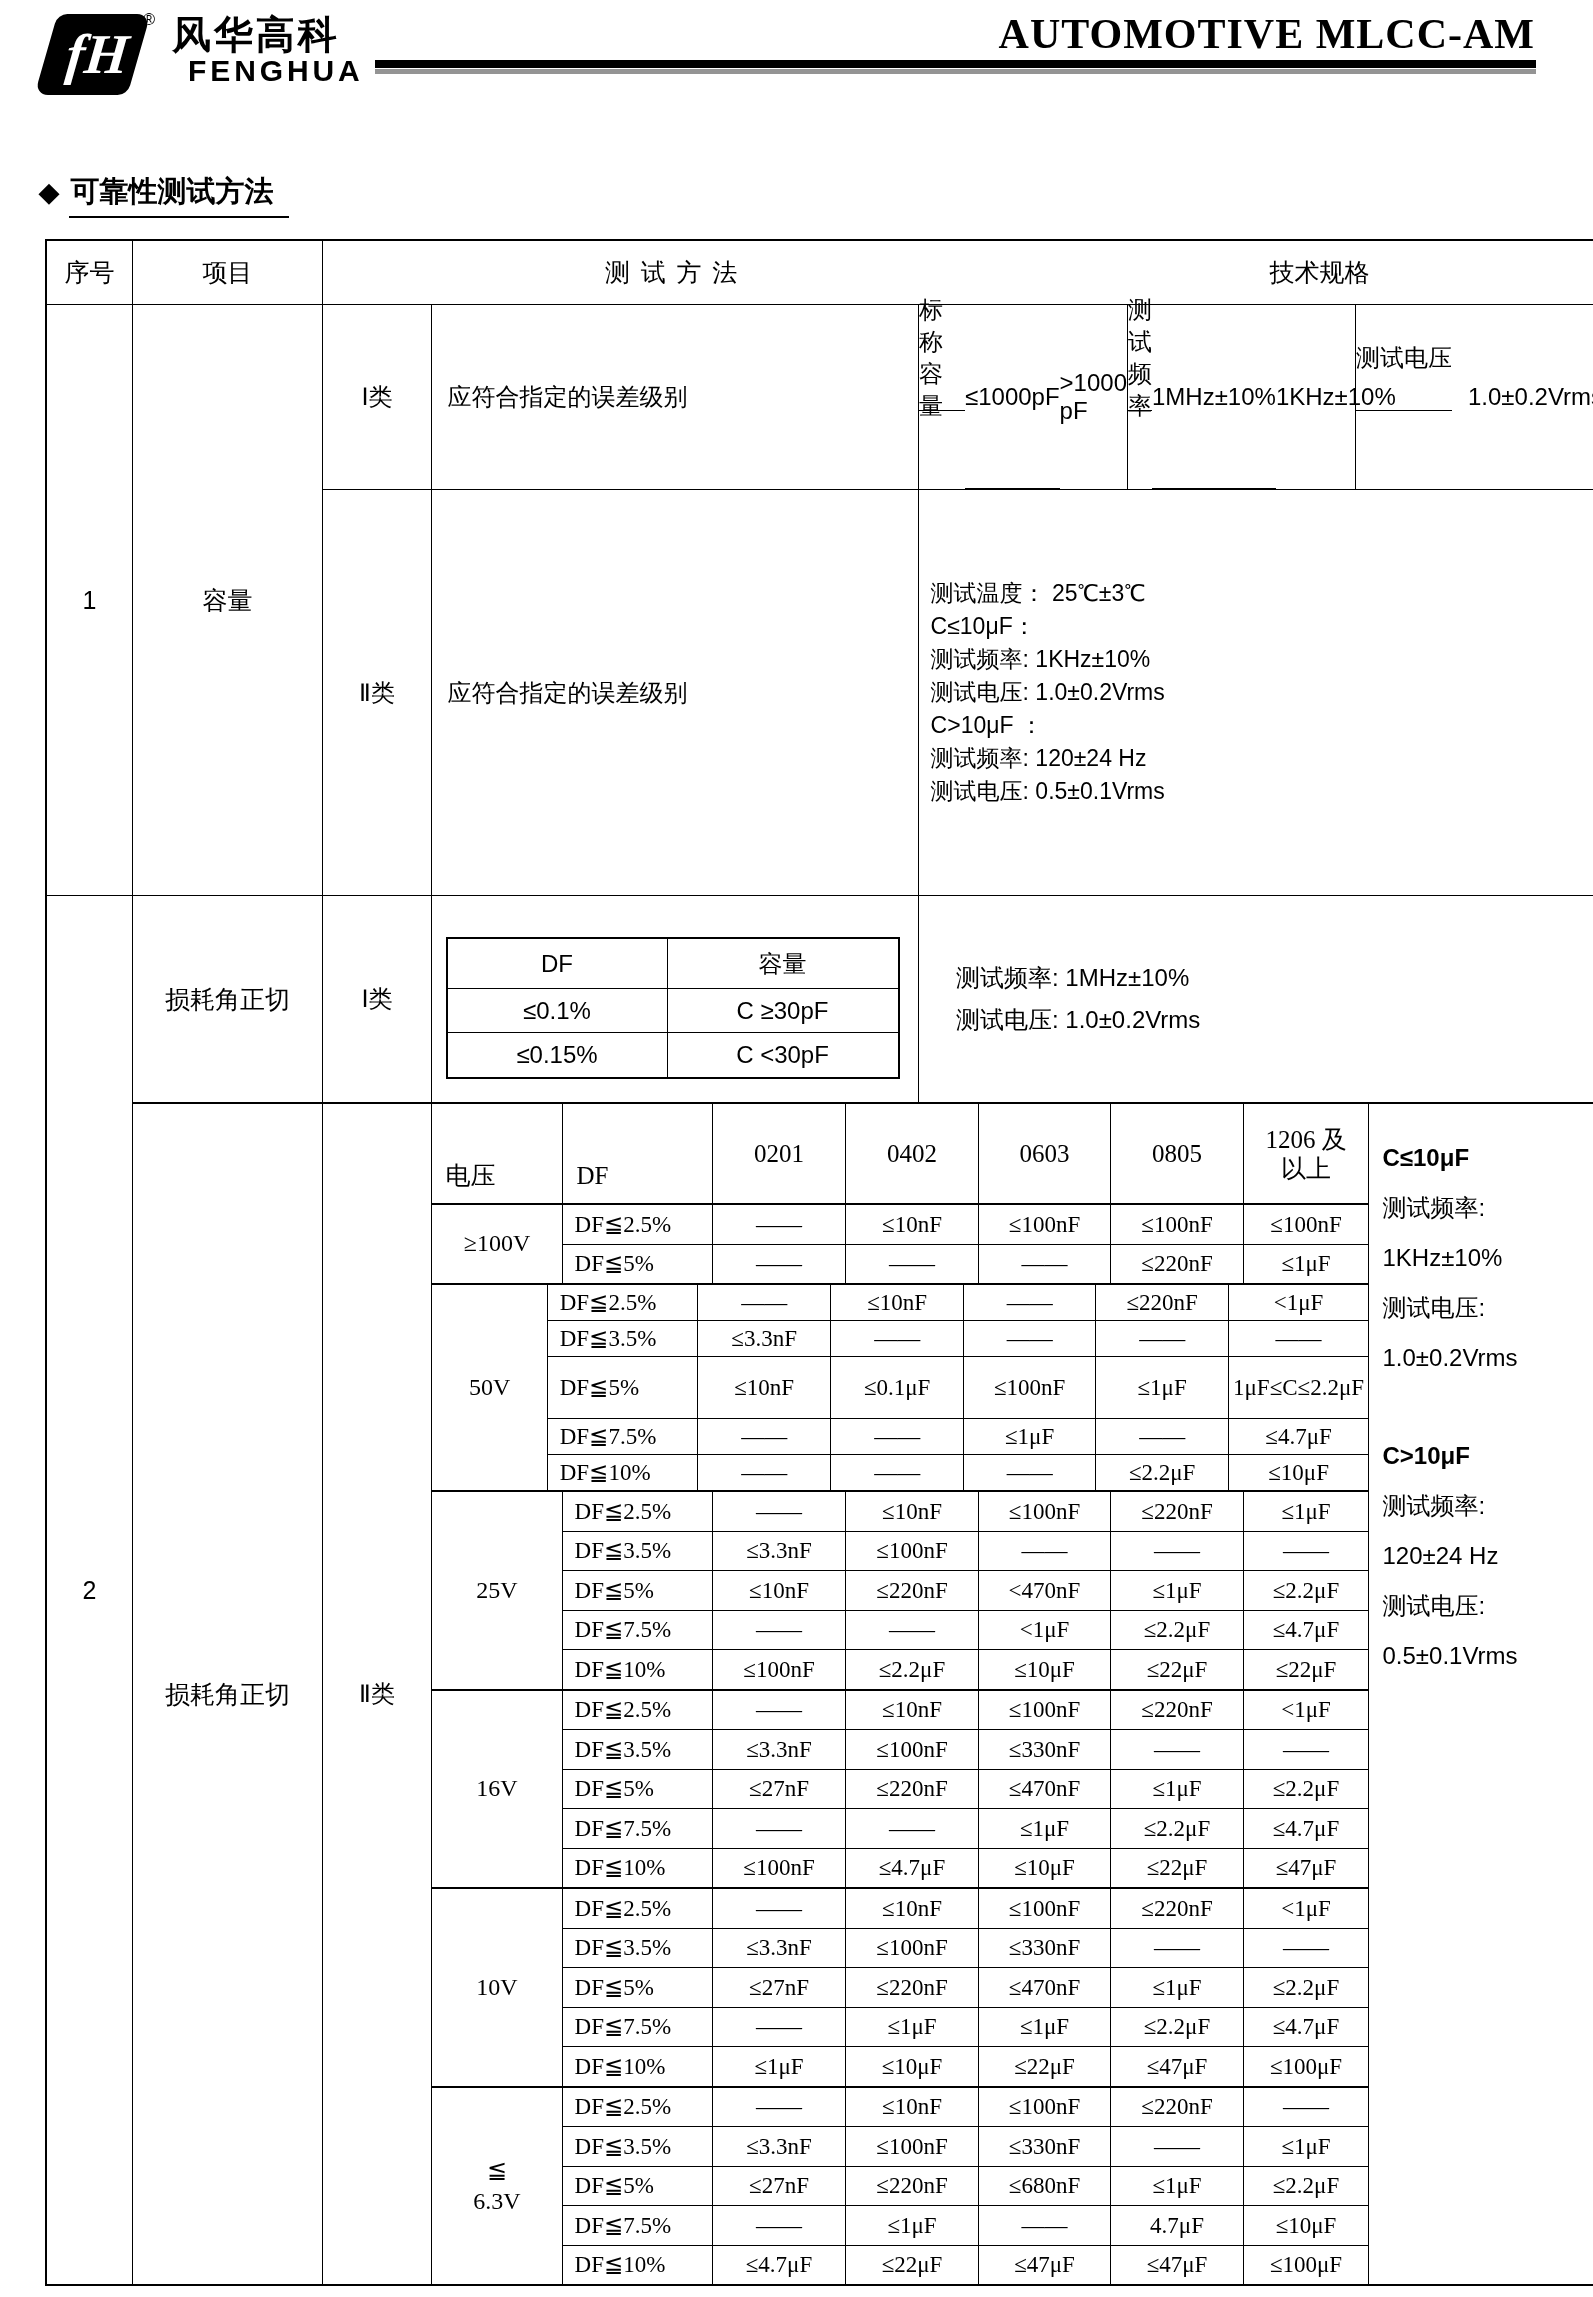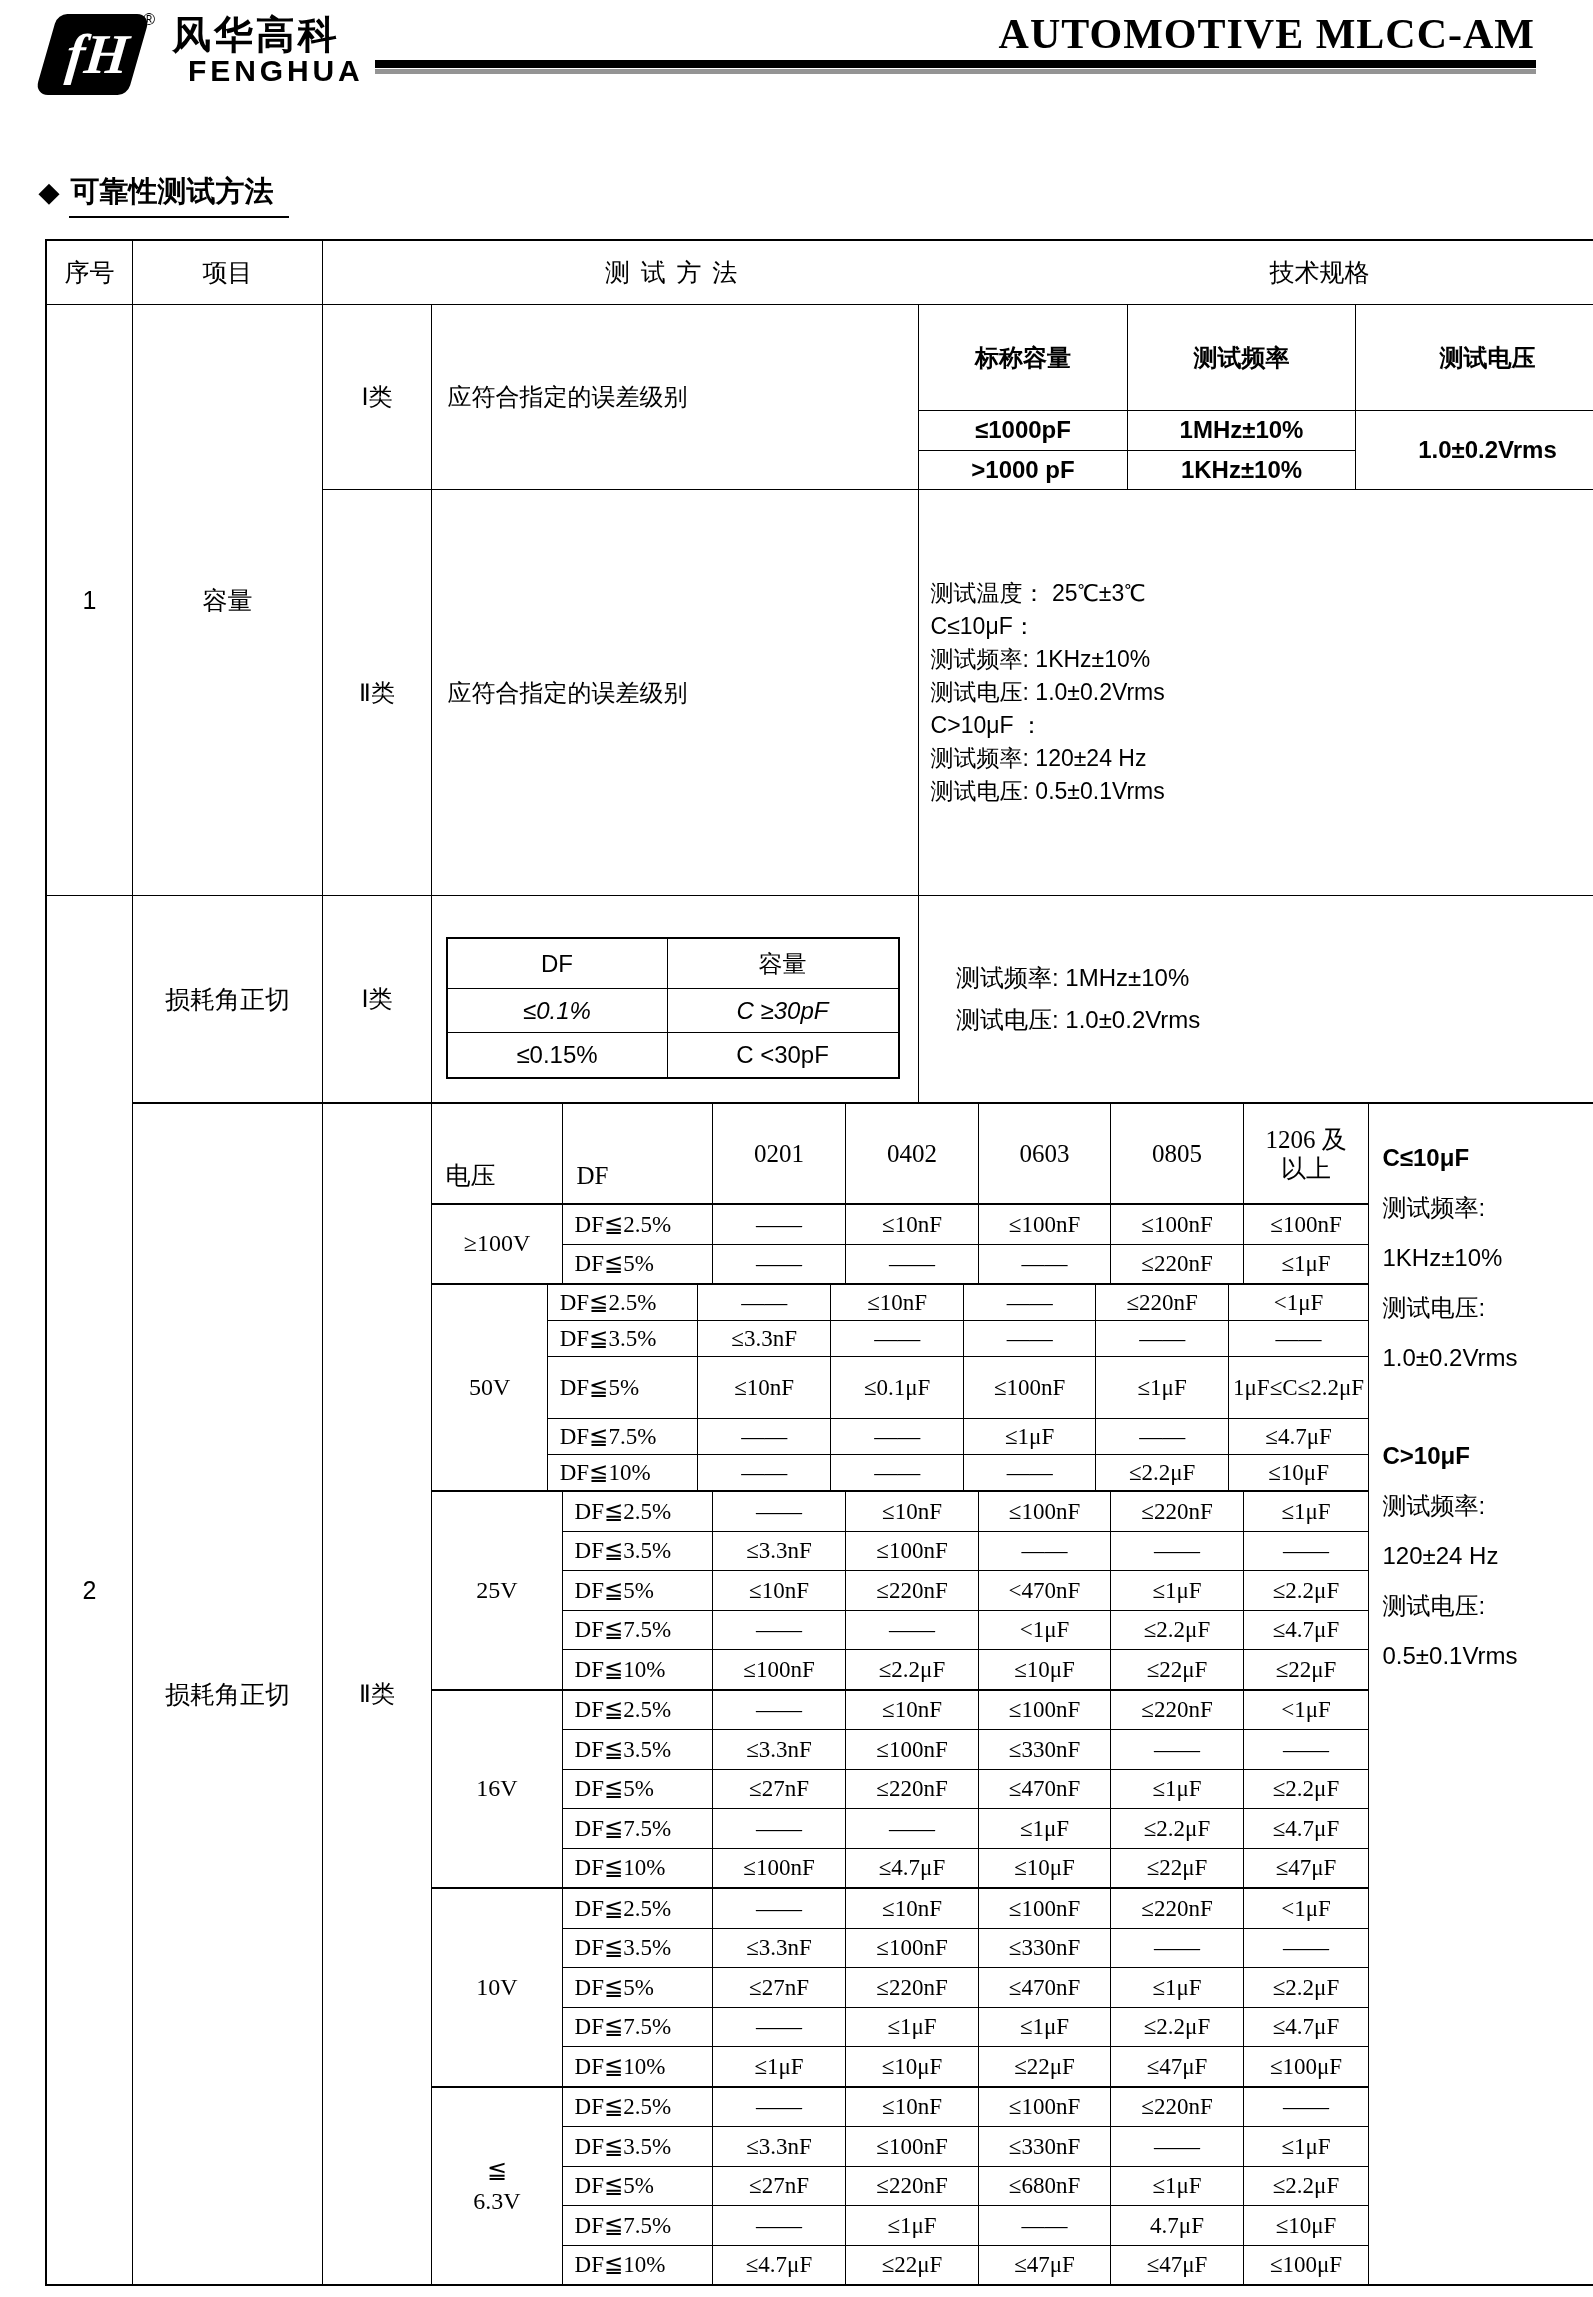--- a/index.html
+++ b/index.html
@@ -44,21 +44,21 @@
   .col-no{width:86px;font-size:25px;}
   .col-item{width:190px;font-size:25px;}
   .sec1-right{flex:1;display:flex;flex-direction:column;}
   .row1a{height:185px;display:flex;border-bottom:1.9px solid #000;}
   .row1b{flex:1;display:flex;}
   .col-class{width:109px;font-size:24px;font-family:"Liberation Serif",serif;}
   .col-spec{width:487px;justify-content:flex-start;padding-left:15.4px;font-size:24px;}
 
   
   .cap-table{flex:1;display:flex;font-size:24px;}
-  .cap-col{display:flex;flex-direction:column;font-weight:bold;}
+  .cap-col{display:flex;flex-direction:row;}
   .cap-c1{width:209px;border-right:1.9px solid #000;}
   .cap-c2{width:228px;border-right:1.9px solid #000;}
   .cap-c3{flex:1;}
   .cap-h{height:106px;border-bottom:1.9px solid #000;display:flex;align-items:center;justify-content:center;}
   .cap-v{flex:1;display:flex;align-items:center;justify-content:center;}
   .cap-v.divided{border-bottom:1.9px solid #000;}
 
   
   .method-text{flex:1;display:flex;flex-direction:column;justify-content:center;
                padding-left:11.6px;font-size:23px;line-height:33px;}
@@ -68,21 +68,21 @@
   .row2a{height:208px;display:flex;border-bottom:2.9px solid #000;}
   .row2b{flex:1;display:flex;}
   .col-item2{width:190px;font-size:25px;}
 
   
   .df-zone{width:487px;border-right:1.9px solid #000;position:relative;}
   .df-table{position:absolute;left:13.5px;top:41px;width:454px;border:2.9px solid #000;
             font-size:24px;}
   .df-row{display:flex;height:44px;}
   .df-row.hd{height:50px;border-bottom:1.9px solid #000;}
-  .df-row.mid{border-bottom:1.9px solid #000;font-style:italic;}
+  .df-row.mid{border-bottom:1.9px solid #000;}
   .df-a{width:220px;border-right:1.9px solid #000;display:flex;align-items:center;justify-content:center;}
   .df-b{flex:1;display:flex;align-items:center;justify-content:center;}
   .df-method{flex:1;display:flex;flex-direction:column;justify-content:center;
              padding-left:37px;font-size:24px;line-height:42px;}
 
   
   .merged{flex:1;display:flex;}
   .inner-table{width:937px;border-right:1.9px solid #000;display:flex;flex-direction:column;
                font-family:"Liberation Serif",serif;}
   .i-header{height:101px;display:flex;border-bottom:2.9px solid #000;font-size:25px;}

